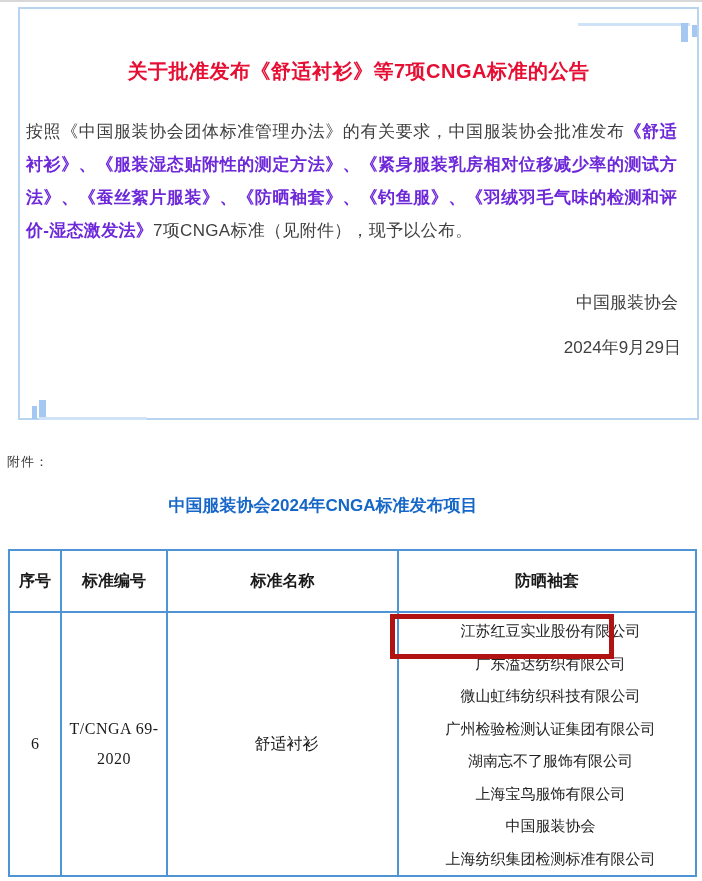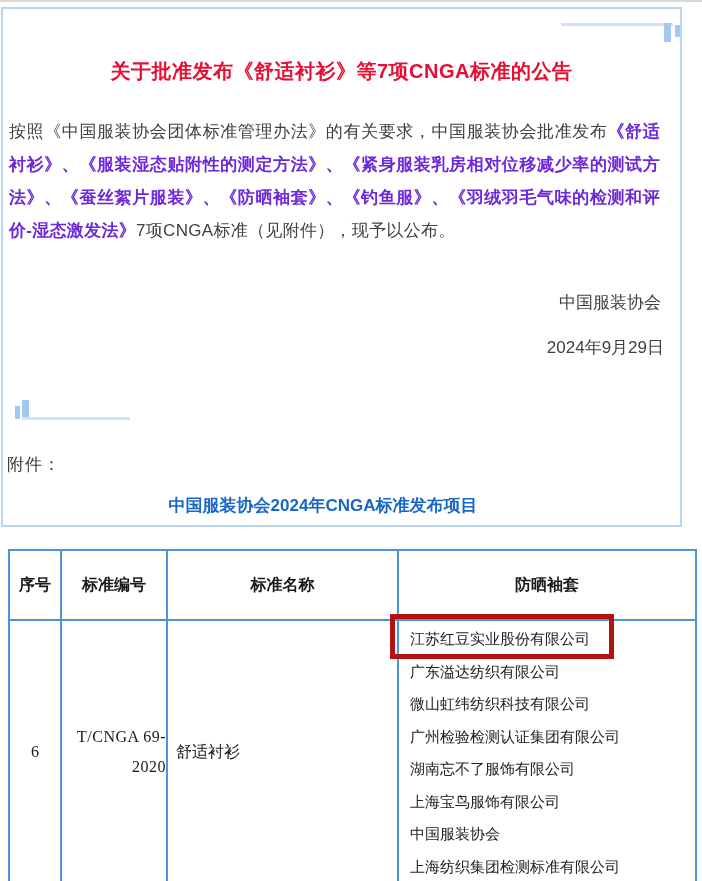--- a/index.html
+++ b/index.html
@@ -9,22 +9,22 @@
     position: relative;
     font-family: "Liberation Sans", sans-serif;
     overflow: hidden;
   }
   .top-hairline {
     position: absolute; left: 0; top: 0; width: 702px; height: 2px;
     background: #d8d8d8;
   }
   
   .notice-box {
-    position: absolute; left: 1px; top: 7px;
-    width: 681px; height: 520px;
+    position: absolute; left: 18px; top: 7px;
+    width: 681px; height: 413px;
     border: 2px solid #b7d4f1;
     background: #ffffff;
   }
   .decor { position: absolute; }
   .decor-line { background: #cfe2f7; }
   .decor-bar { background: #a4c8f1; }
   .tr-line { left: 558px; top: 14px; width: 112px; height: 3px; }
   .tr-bar-thick { left: 661px; top: 14px; width: 7px; height: 19px; }
   .tr-bar-small { left: 672px; top: 16px; width: 5px; height: 12px; }
   .bl-bar-small { left: 12px; top: 397px; width: 5px; height: 13px; }
@@ -46,21 +46,21 @@
     letter-spacing: 0.3px;
   }
   .notice-body .hl { color: #6d28d9; font-weight: bold; }
   .sign-block { margin-top: 40px; text-align: right; font-size: 17px; color: #3f3f3f; }
   .sign-org  { padding-right: 19px; line-height: 32px; }
   .sign-date { padding-right: 16px;  line-height: 32px; margin-top: 13px; }
 
   
   .attachment-label {
     position: absolute; left: 7px; top: 453px;
-    font-size: 17px; color: #3a3a3a; letter-spacing: 1px;
+    font-size: 13px; color: #3a3a3a; letter-spacing: 1px;
   }
   .table-title {
     position: absolute; left: 0; top: 494px; width: 646px;
     text-align: center;
     font-size: 17px; font-weight: bold; color: #1667c8;
   }
 
   
   table.std-table {
     position: absolute; left: 8px; top: 549px;
@@ -68,32 +68,32 @@
     border-collapse: collapse;
     table-layout: fixed;
     font-family: "Liberation Serif", serif;
   }
   .std-table th, .std-table td {
     border: 2px solid #4f94d4;
     background: #ffffff;
     color: #1a1a1a;
   }
   .std-table th {
-    height: 70px;
+    height: 62px;
     font-size: 16px; font-weight: bold;
     text-align: center; vertical-align: middle;
     line-height: 22px;
   }
-  .std-table td { height: 259px; vertical-align: middle; }
+  .std-table td { height: 259px; vertical-align: middle; text-align: center; }
   .col-index { width: 52px; }
   .col-no    { width: 106px; }
   .col-name  { width: 231px; }
   .col-units { width: 298px; }
   td.cell-index { text-align: center; font-size: 16px; }
-  td.cell-no    { text-align: right; font-size: 16px; line-height: 30px; letter-spacing: 0.5px; }
+  td.cell-no    { text-align: center; font-size: 16px; line-height: 30px; letter-spacing: 0.5px; }
   td.cell-name  { font-size: 16px; padding-left: 8px; }
   td.cell-units { padding: 2px 4px 0 11px; vertical-align: top; }
   .unit-item { font-size: 15px; line-height: 32.5px; color: #222222; white-space: nowrap; }
 
   
   .highlight-annotation-box {
     position: absolute; left: 390px; top: 614px;
     width: 224px; height: 45px;
     border: 5px solid #b01311;
     z-index: 5;

